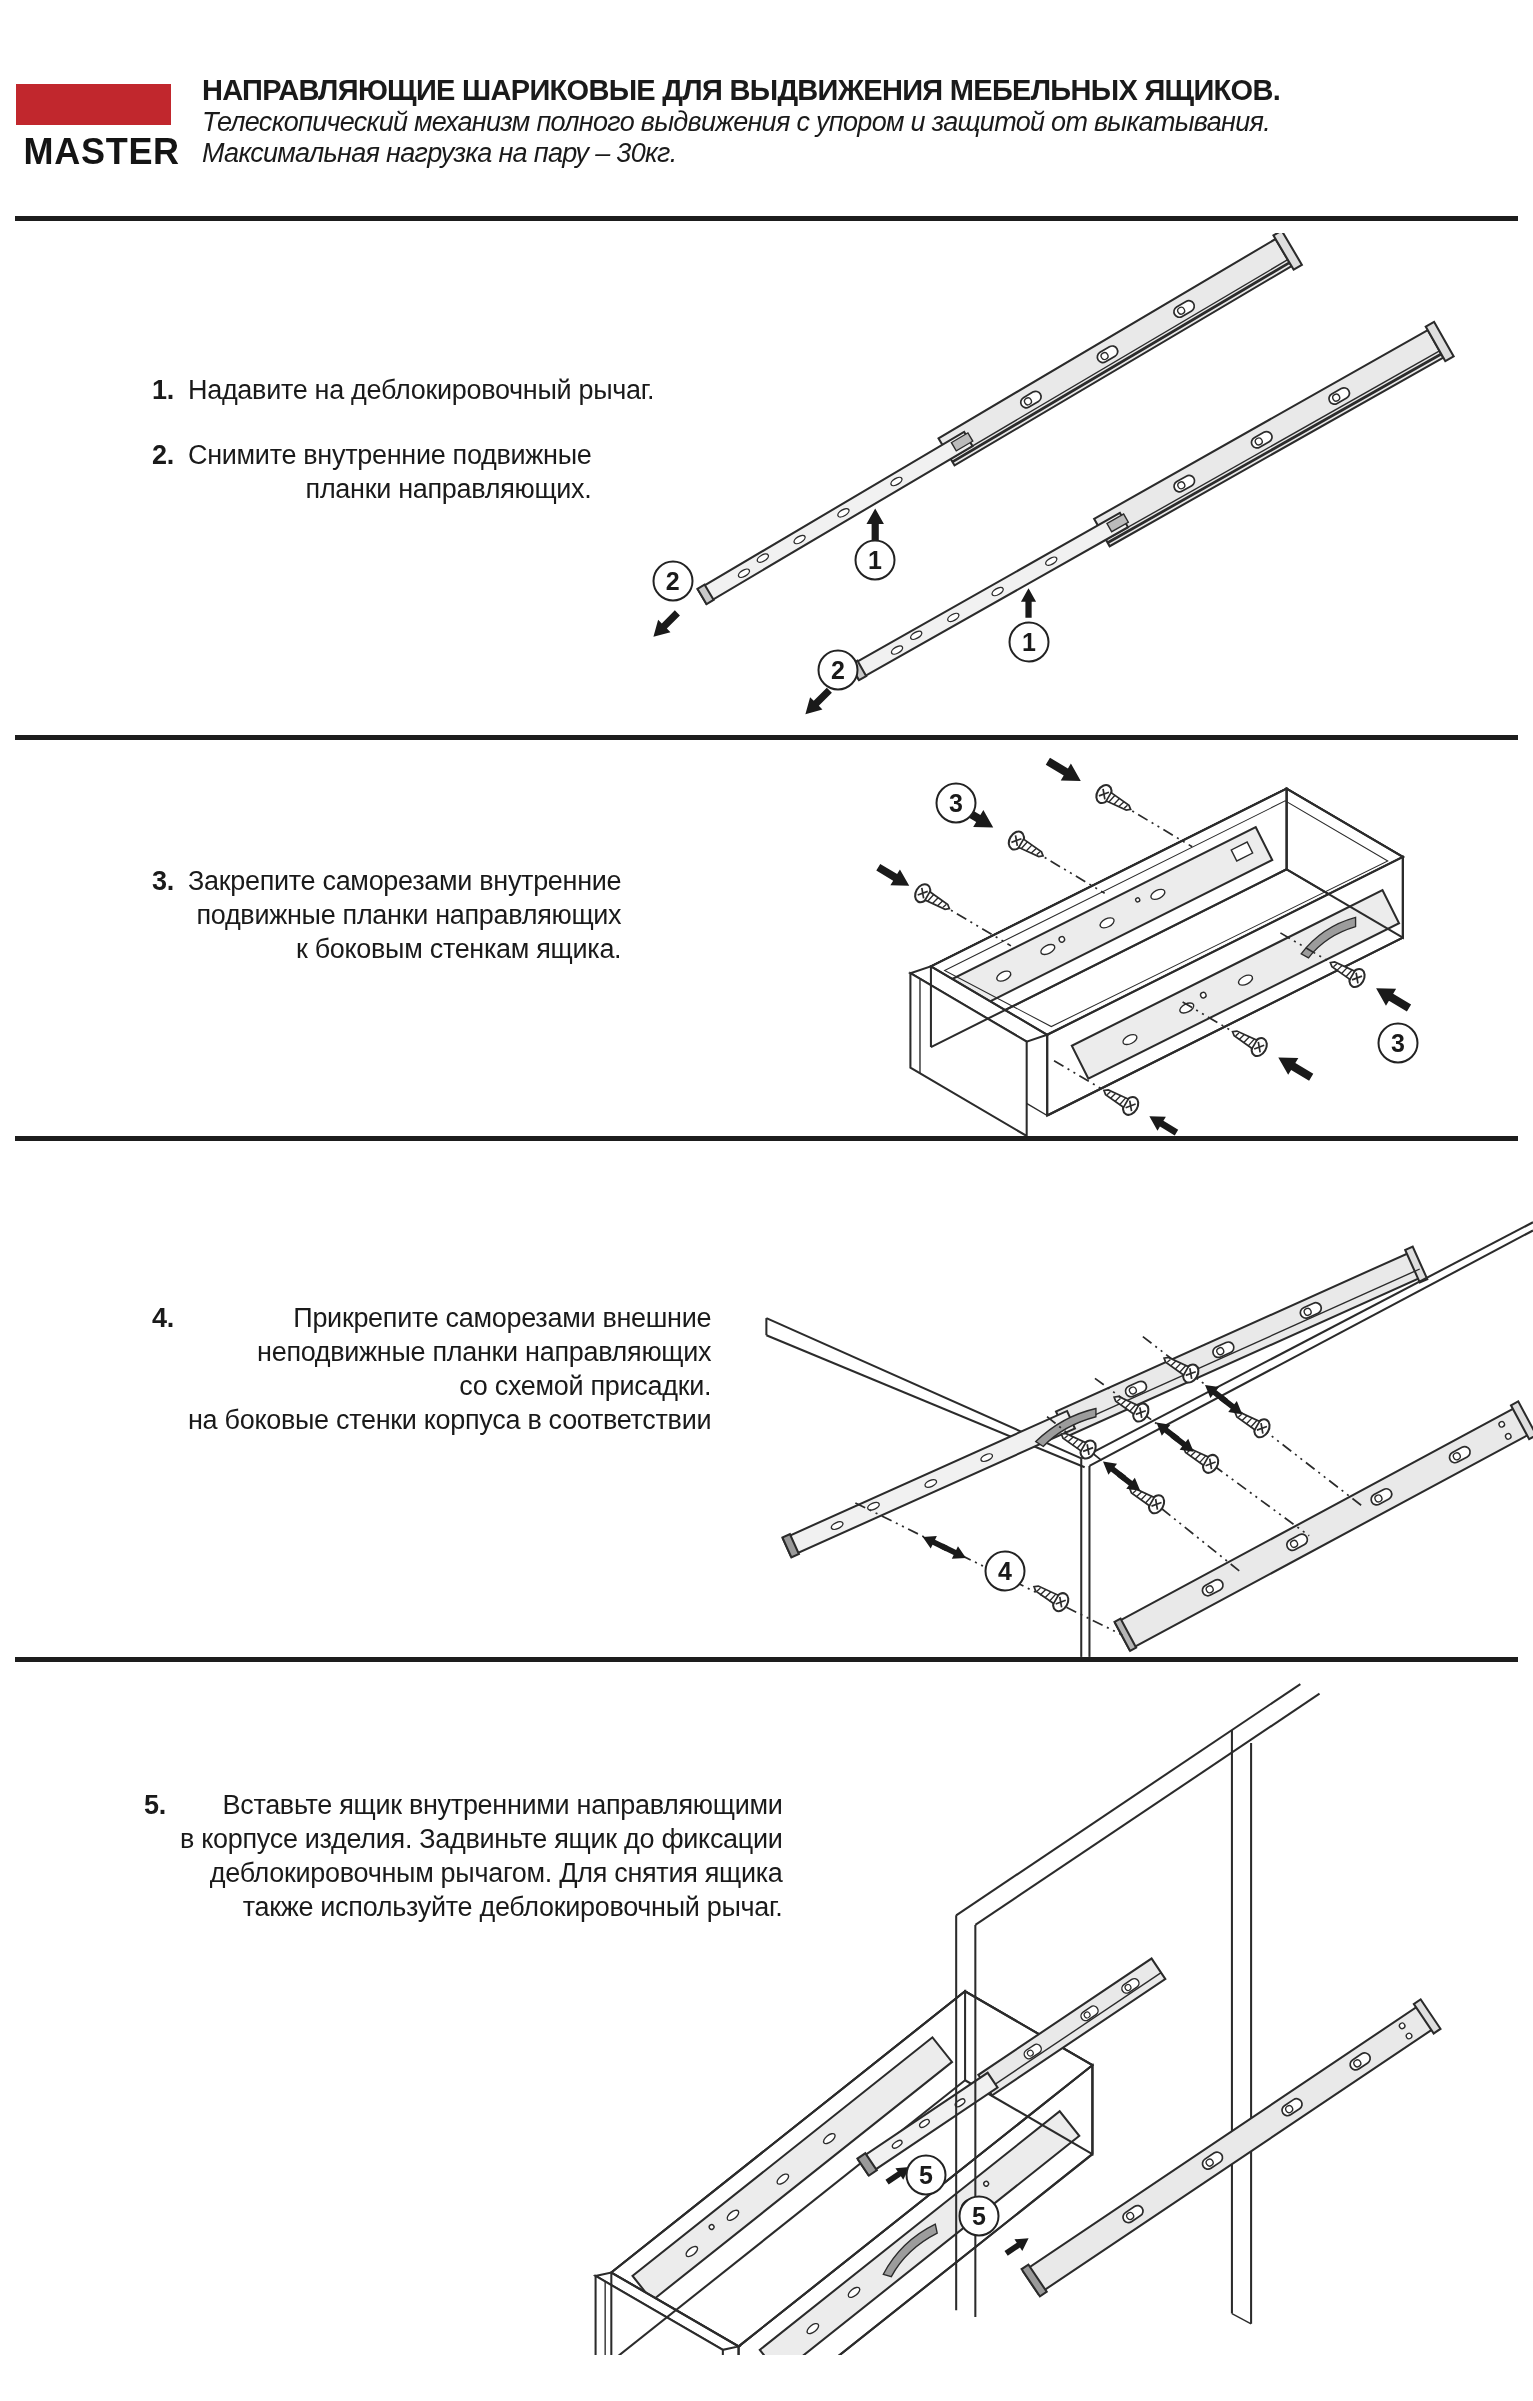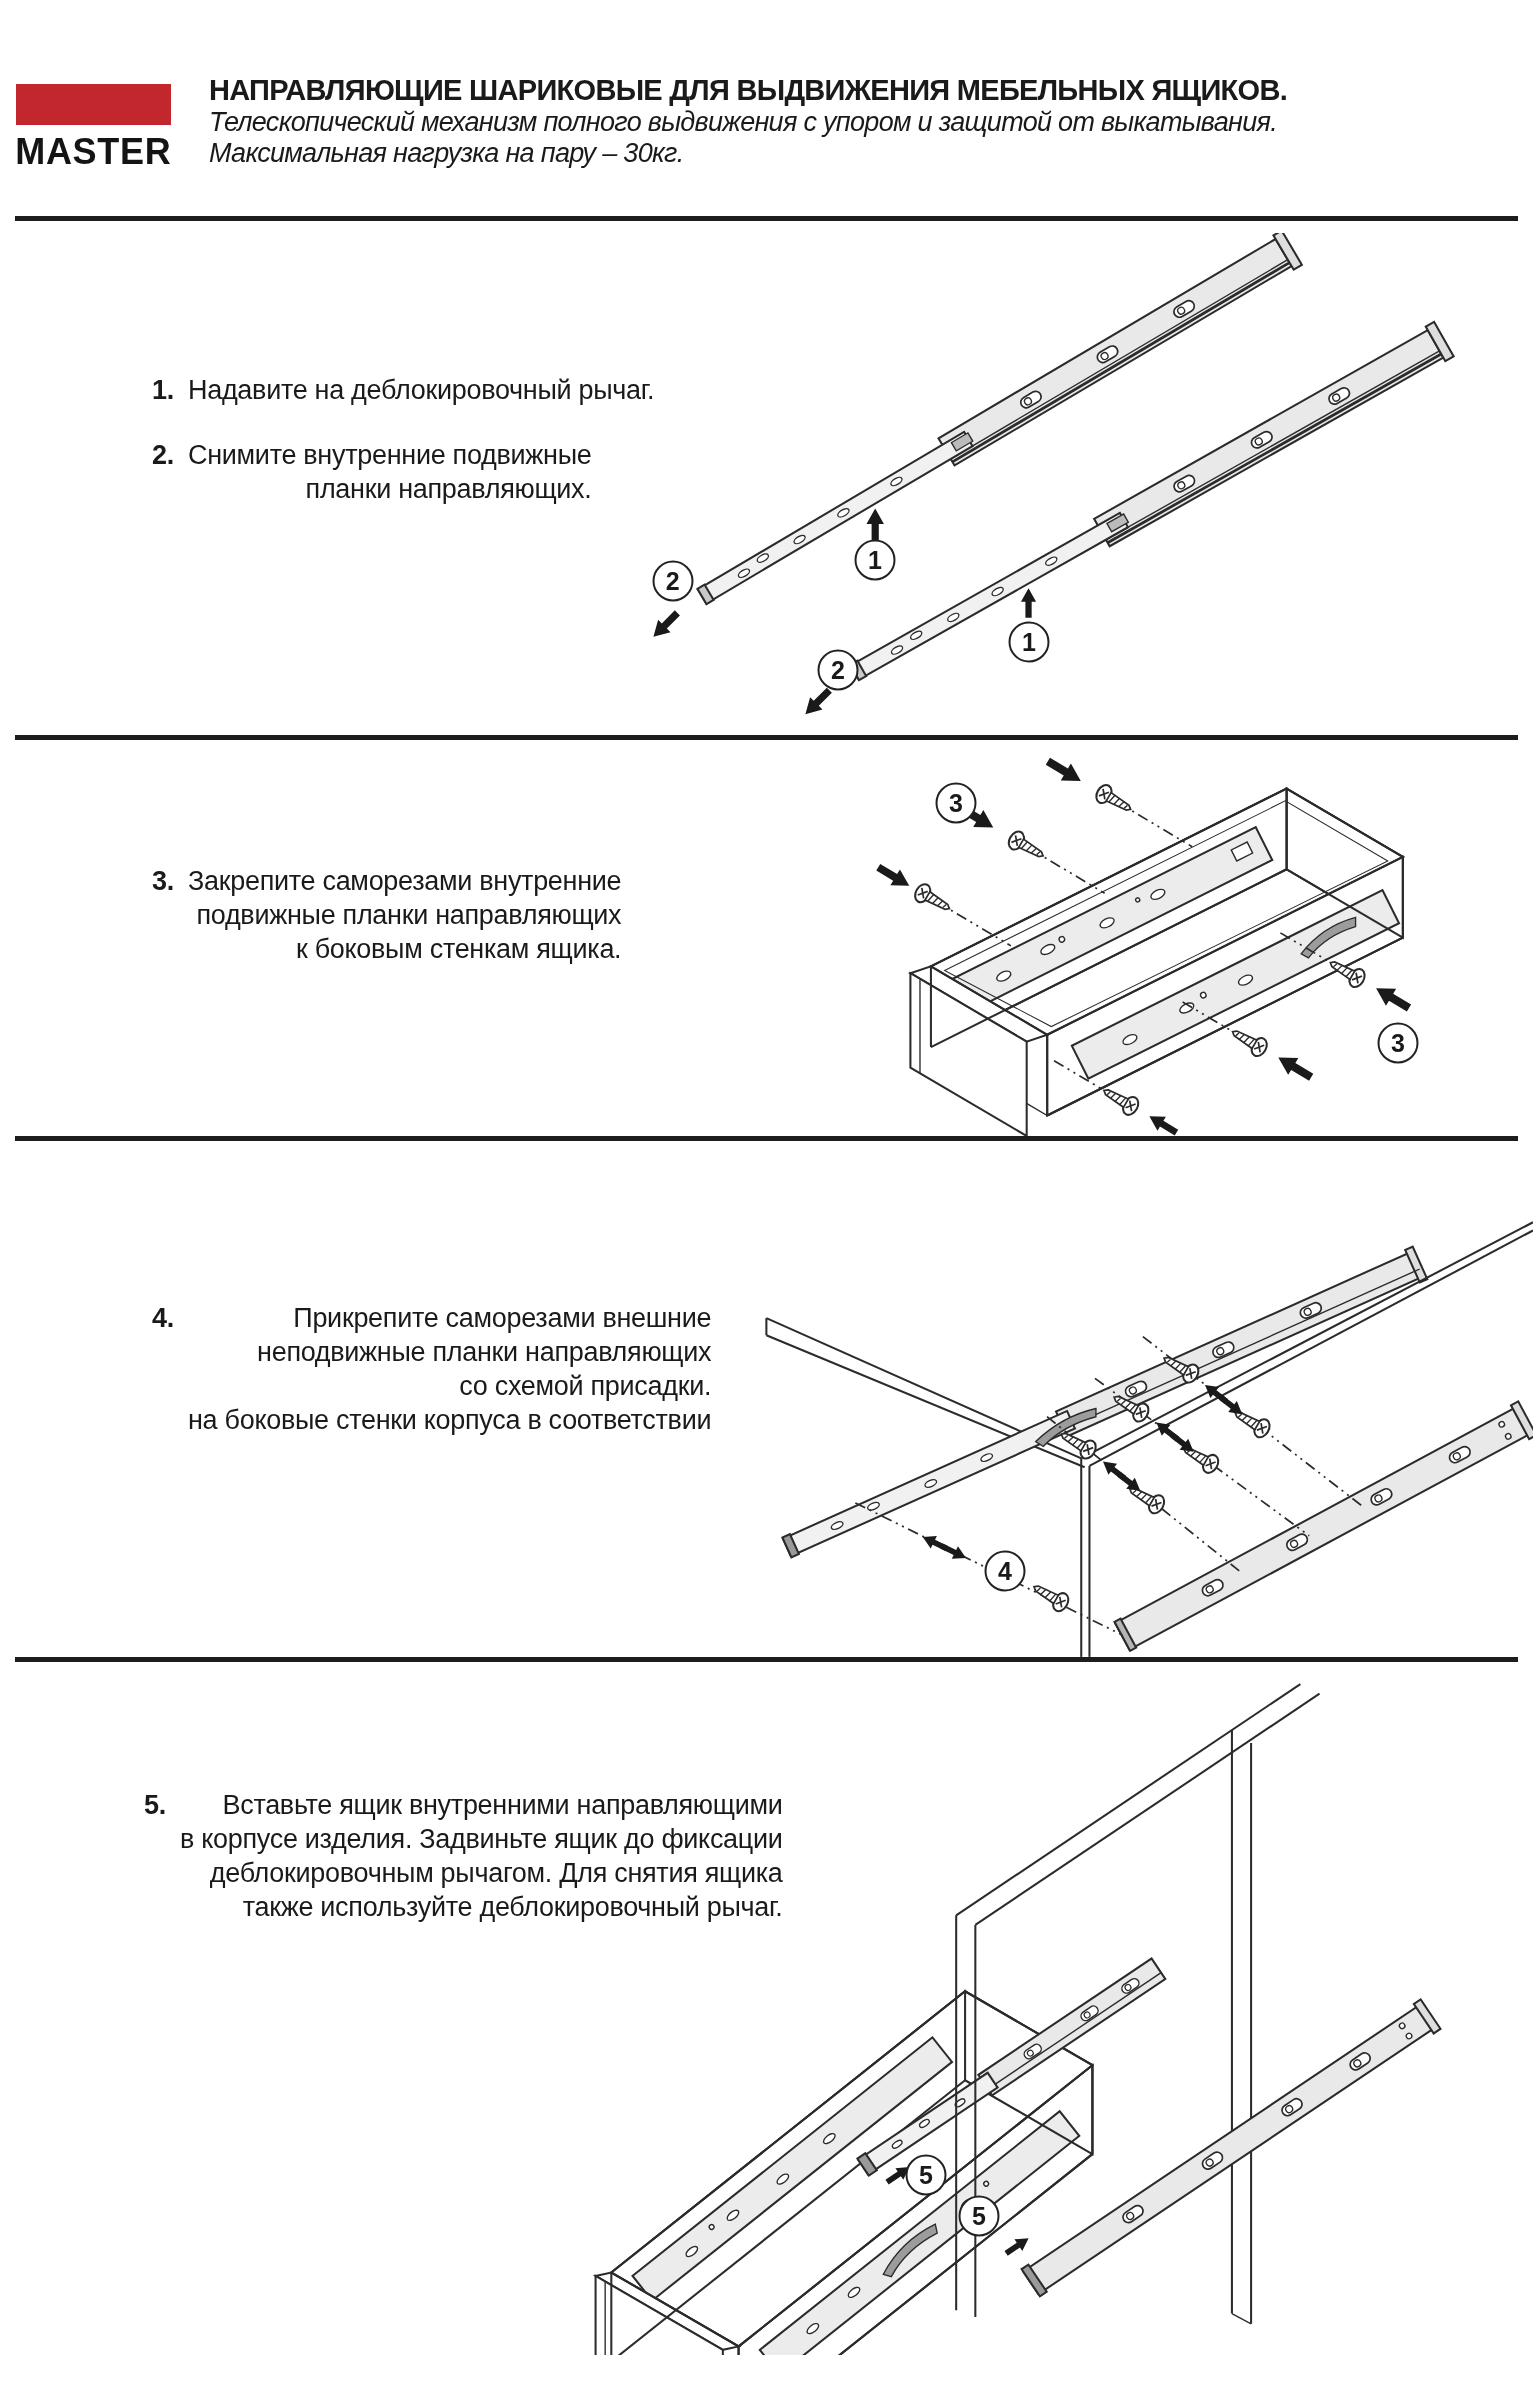--- a/index.html
+++ b/index.html
@@ -2,23 +2,23 @@
 <html style="font-size:11px"><head>
 <meta charset="utf-8">
 <style>
   html,body{margin:0;padding:0;background:#888;}
   .page{
     position:relative; width:1533px; height:2401px; background:#ffffff;
     font-family:"Liberation Sans", sans-serif; color:#1a1a1a; overflow:hidden;
   }
   
   .logo-rect{position:absolute; left:15.7px; top:84px; width:155px; height:41px; background:#c1272d;}
-  .brand{position:absolute; left:6.8px; top:131px; width:173px; text-align:center;
+  .brand{position:absolute; left:6.8px; top:131px; width:173px; text-align:right;
          font-size:36px; font-weight:bold; letter-spacing:0.7px; color:#141414;}
-  .titleblock{position:absolute; left:209px; top:75px; letter-spacing:-0.7px;}
+  .titleblock{position:absolute; left:202px; top:75px; letter-spacing:-0.7px;}
   .title{font-size:29px; font-weight:bold; line-height:31.5px; white-space:nowrap;}
   .sub{font-size:27px; line-height:31px; white-space:nowrap;font-style:italic;}
   
   .rule{position:absolute; left:15px; width:1503px; height:4.8px; background:#1d1d1d;}
   
   .step{position:absolute; display:flex; font-size:27px; line-height:34px; letter-spacing:-0.3px;}
   .step .num{font-weight:bold; width:36px; flex:none;}
   .step .lines div{white-space:nowrap;text-align:right;}
   
   .diagram{position:absolute;}

